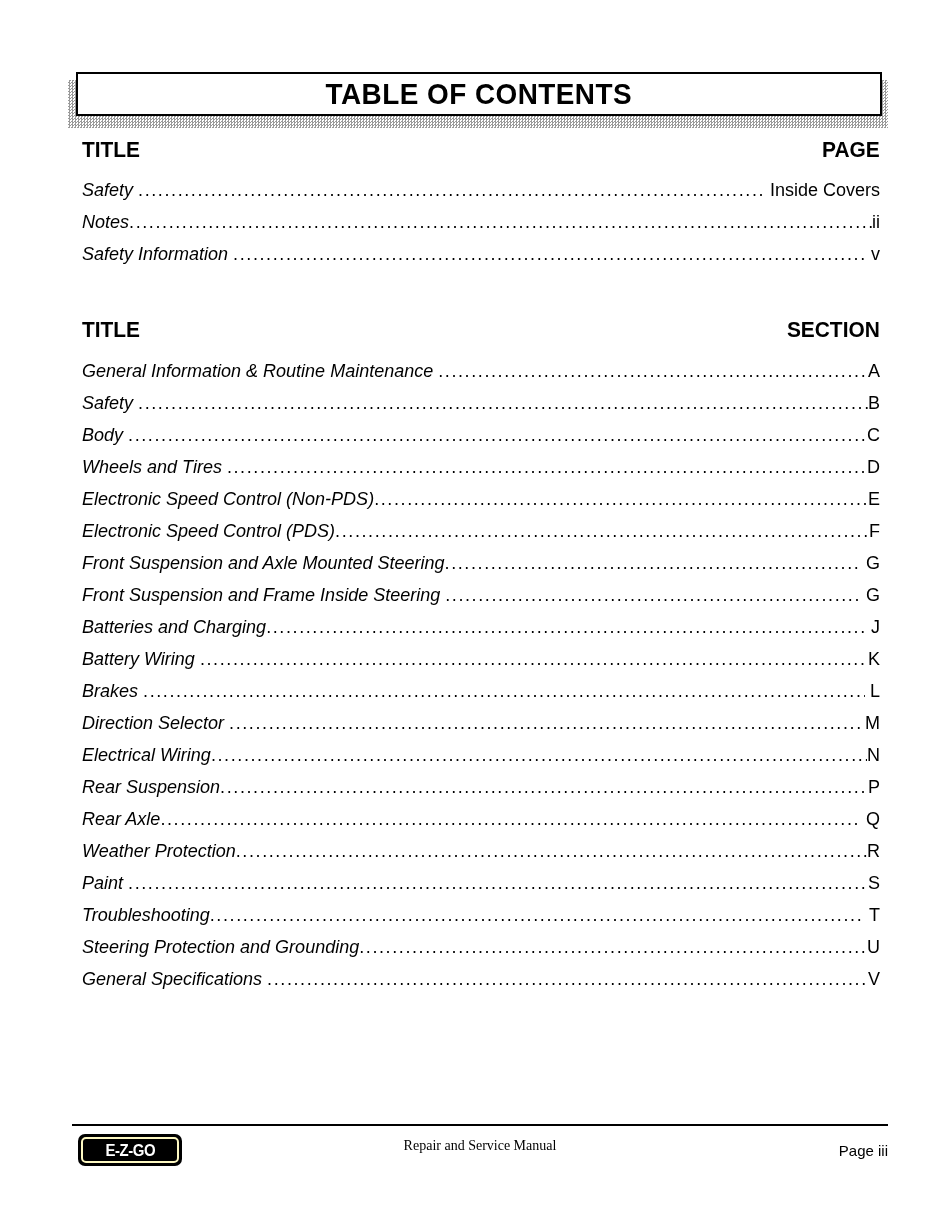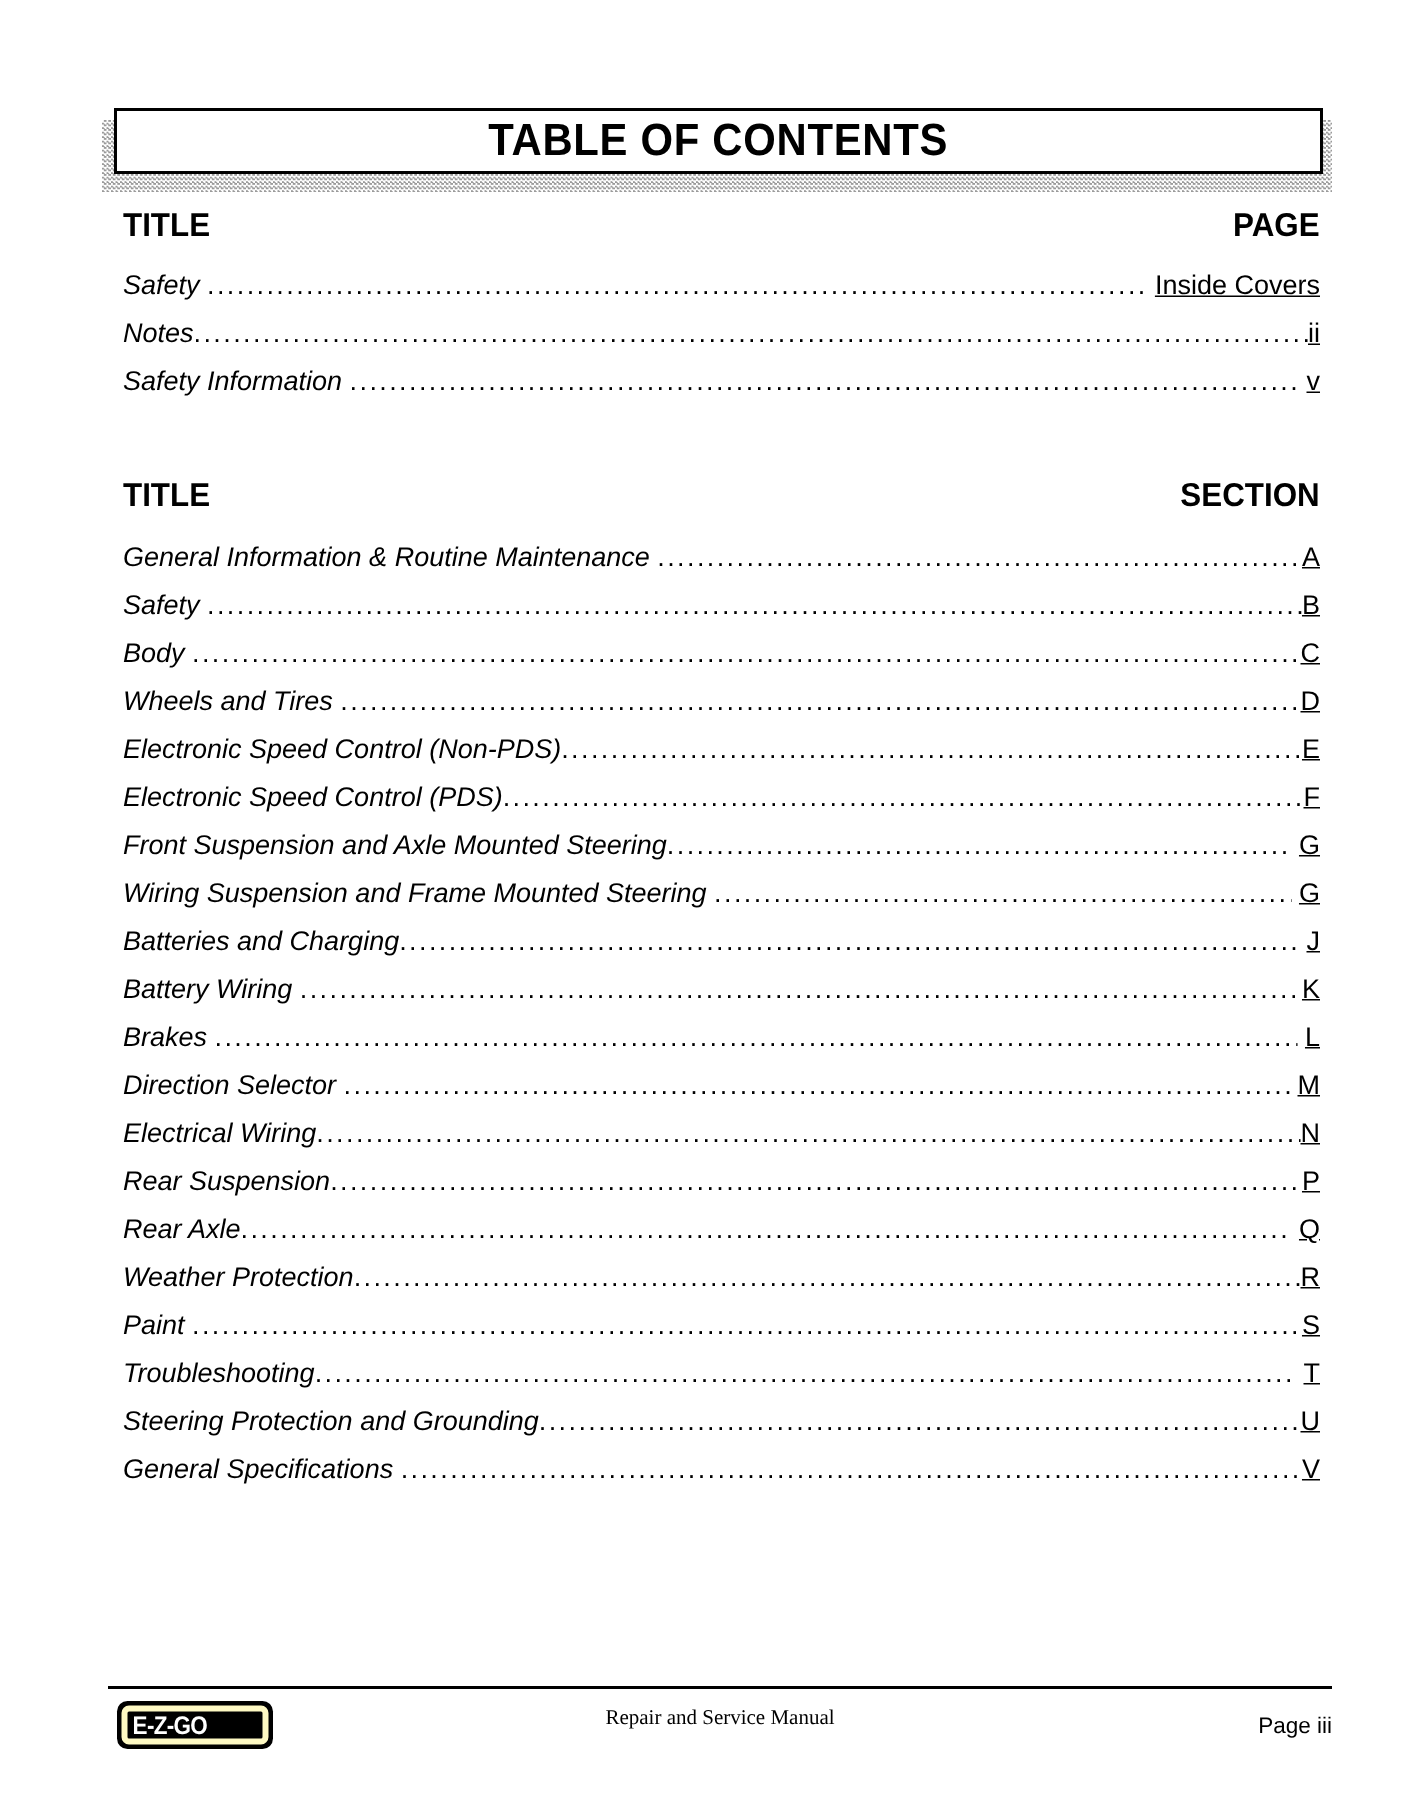--- a/index.html
+++ b/index.html
@@ -122,21 +122,20 @@
     bottom: 0;
     font-size: 18px;
     letter-spacing: 1.6px;
     line-height: 20px;
     white-space: nowrap;
   }
   .toc-ref {
     flex: 0 0 auto;
     padding-bottom: 4px;
     text-align: right;
-    text-decoration: underline;
   }
   
   .gap-before .toc-leader { margin-left: 5px; }
   .gap-after  .toc-ref    { padding-left: 5px; }
 
   
   .footer-rule {
     position: absolute;
     left: 72px;
     top: 1124px;
@@ -158,26 +157,26 @@
     width: 104px;
     height: 32px;
     background: #000000;
     border-radius: 7px;
     box-sizing: border-box;
     padding: 3px;
   }
   .logo-inner {
     width: 100%;
     height: 100%;
-    border: 4px solid #fef9c3;
+    border: 2px solid #fef9c3;
     border-radius: 5px;
     box-sizing: border-box;
     display: flex;
     align-items: center;
-    justify-content: flex-start;
+    justify-content: center;
   }
   .logo-text {
     color: #ffffff;
     font-family: "Liberation Sans", sans-serif;
     font-weight: bold;
     font-size: 17px;
     letter-spacing: -0.5px;
     transform: scaleX(0.88);
     line-height: 1;
     white-space: nowrap;
@@ -269,21 +268,21 @@
         <span class="toc-title">Electronic Speed Control (PDS)</span>
         <span class="toc-leader"></span>
         <span class="toc-ref">F</span>
       </li>
       <li class="toc-row gap-after">
         <span class="toc-title">Front Suspension and Axle Mounted Steering</span>
         <span class="toc-leader"></span>
         <span class="toc-ref">G</span>
       </li>
       <li class="toc-row gap-before gap-after">
-        <span class="toc-title">Wiring Suspension and Frame Mounted Steering</span>
+        <span class="toc-title">Front Suspension and Frame Inside Steering</span>
         <span class="toc-leader"></span>
         <span class="toc-ref">G</span>
       </li>
       <li class="toc-row gap-after">
         <span class="toc-title">Batteries and Charging</span>
         <span class="toc-leader"></span>
         <span class="toc-ref">J</span>
       </li>
       <li class="toc-row gap-before">
         <span class="toc-title">Battery Wiring</span>

